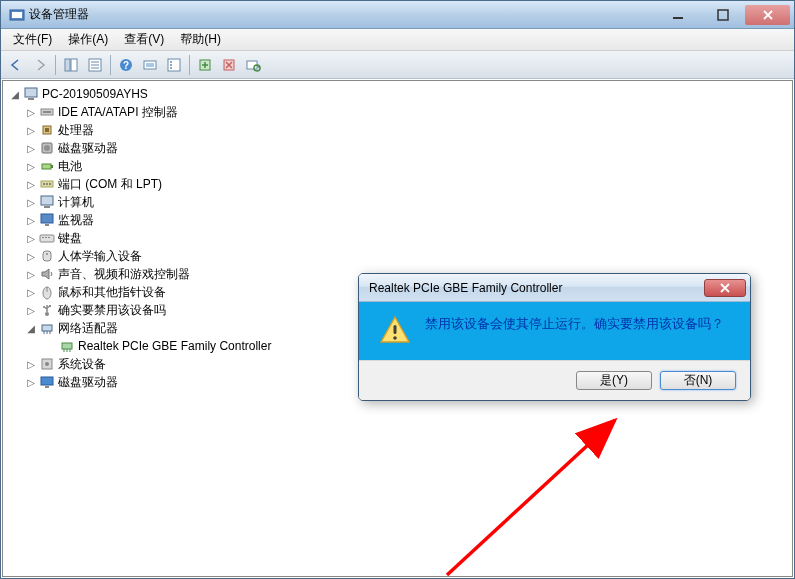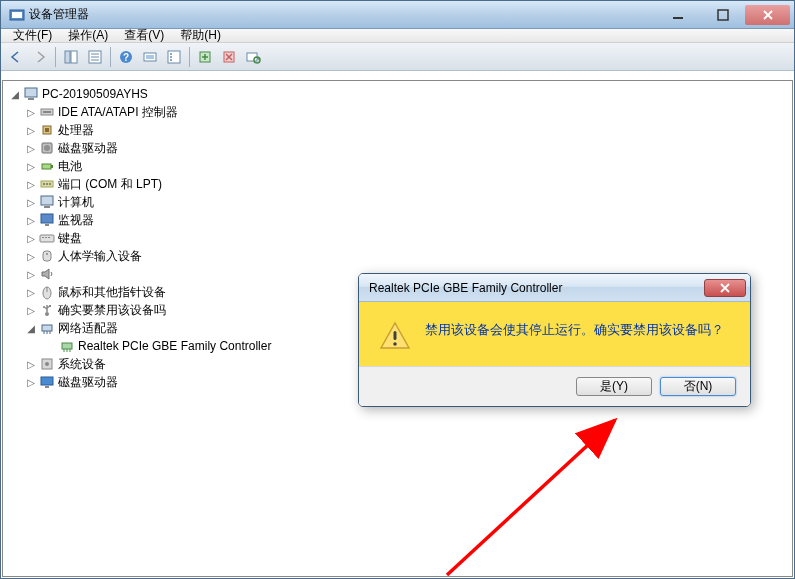--- a/index.html
+++ b/index.html
@@ -4,39 +4,39 @@
   <style>
     * { box-sizing: border-box; margin: 0; padding: 0; font-family: "Microsoft YaHei", "Segoe UI", Tahoma, sans-serif; }
     body { width: 795px; height: 579px; background: linear-gradient(to bottom, #a8c8e8 0%, #c8dcf0 100%); overflow: hidden; position: relative; }
     .window { position: absolute; top: 0; left: 0; right: 0; bottom: 0; border: 1px solid #4a6b8a; background: #fff; }
     .titlebar { height: 28px; background: linear-gradient(to bottom, #d8e8f8 0%, #b8d0e8 50%, #a0c0e0 100%); display: flex; align-items: center; padding: 0 4px 0 8px; border-bottom: 1px solid #7a9ab8; }
     .titlebar-icon { width: 16px; height: 16px; margin-right: 4px; display: inline-flex; align-items: center; justify-content: center; }
     .titlebar-title { font-size: 12px; color: #000; flex: 1; }
     .titlebar-btns { display: flex; gap: 0; }
     .titlebar-btn { width: 45px; height: 20px; display: flex; align-items: center; justify-content: center; font-size: 13px; color: #3a3a3a; cursor: pointer; border-radius: 2px; }
     .titlebar-btn.close { background: linear-gradient(to bottom, #e8a0a0, #d07070); color: #fff; }
-    .menubar { height: 14px; background: linear-gradient(to bottom, #f8f8f8, #e8e8e8); display: flex; align-items: center; padding: 2px 4px; border-bottom: 1px solid #d0d0d0; font-size: 12px; }
+    .menubar { height: 22px; background: linear-gradient(to bottom, #f8f8f8, #e8e8e8); display: flex; align-items: center; padding: 2px 4px; border-bottom: 1px solid #d0d0d0; font-size: 12px; }
     .menu-item { padding: 2px 8px; cursor: pointer; }
     .toolbar { height: 28px; background: linear-gradient(to bottom, #f0f4f8, #d8e0e8); display: flex; align-items: center; padding: 0 4px; border-bottom: 1px solid #b0c0d0; gap: 2px; }
     .toolbar-btn { width: 22px; height: 22px; display: flex; align-items: center; justify-content: center; cursor: pointer; border-radius: 2px; }
     .toolbar-sep { width: 1px; height: 20px; background: #a0b0c0; margin: 0 2px; }
     .content { position: absolute; top: 79px; left: 1px; right: 1px; bottom: 1px; background: #fff; border: 1px solid #888; overflow: auto; }
     .tree { font-size: 12px; padding: 4px 2px; user-select: none; }
     .tree-node { display: flex; align-items: center; height: 18px; white-space: nowrap; padding-left: 4px; }
     .tree-expand { width: 12px; height: 12px; display: inline-flex; align-items: center; justify-content: center; font-size: 10px; color: #666; cursor: pointer; margin-right: 2px; }
     .tree-icon { width: 16px; height: 16px; display: inline-flex; align-items: center; justify-content: center; margin-right: 3px; font-size: 12px; }
     .tree-label { cursor: default; }
     .indent-1 { padding-left: 20px; }
     .indent-2 { padding-left: 40px; }
 
     .dialog { position: absolute; top: 273px; left: 358px; width: 393px; border: 1px solid #3a5a7a; background: #fff; box-shadow: 3px 3px 12px rgba(0,0,0,0.3); border-radius: 5px; overflow: hidden; }
     .dialog-titlebar { height: 28px; background: linear-gradient(to bottom, #f0f6fc 0%, #d8e6f4 45%, #c4d8ec 50%, #d0e0f0 100%); display: flex; align-items: center; padding: 0 4px 0 10px; border-bottom: 1px solid #a0b8d0; }
     .dialog-title { font-size: 12px; color: #000; flex: 1; }
     .dialog-close { width: 42px; height: 18px; background: linear-gradient(to bottom, #e89090, #c85050); border: 1px solid #904040; border-radius: 3px; display: flex; align-items: center; justify-content: center; color: #fff; font-size: 11px; cursor: pointer; font-weight: bold; }
-    .dialog-body { padding: 18px 20px 14px 20px; display: flex; gap: 14px; background: #fde047; }
+    .dialog-body { padding: 12px 20px 14px 20px; display: flex; gap: 14px; background: #0ea5e9; }
     .dialog-icon { width: 32px; height: 32px; flex-shrink: 0; }
     .dialog-text { font-size: 13px; color: #0033aa; line-height: 1.5; }
     .dialog-footer { background: #f0f0f0; border-top: 1px solid #d8d8d8; padding: 10px 14px; display: flex; justify-content: flex-end; gap: 8px; }
     .dialog-btn { min-width: 76px; height: 19px; font-size: 12px; background: linear-gradient(to bottom, #f8f8f8, #e0e0e0); border: 1px solid #888; border-radius: 3px; cursor: pointer; display: flex; align-items: center; justify-content: center; }
     .dialog-btn.default { border: 1px solid #4a8ad0; box-shadow: 0 0 2px #6aaaf0; text-align: right; }
 
     .arrow-annotation { position: absolute; pointer-events: none; }
 
     svg { display: block; }
   </style>
@@ -255,20 +255,21 @@
             <span class="tree-label">人体学输入设备</span>
           </div>
           <div class="tree-node indent-1">
             <span class="tree-expand">▷</span>
             <span class="tree-icon">
               <svg width="16" height="16">
                 <path d="M3 6 L6 6 L10 3 L10 13 L6 10 L3 10 Z" fill="#b0b0b0" stroke="#707070"></path>
                 <path d="M12 6 Q14 8 12 10" fill="none" stroke="#707070"></path>
               </svg>
             </span>
+            <span class="tree-label">声音、视频和游戏控制器</span>
           </div>
           <div class="tree-node indent-1">
             <span class="tree-expand">▷</span>
             <span class="tree-icon">
               <svg width="16" height="16">
                 <ellipse cx="8" cy="9" rx="4" ry="6" fill="#e0e0e0" stroke="#888"></ellipse>
                 <line x1="8" y1="3" x2="8" y2="8" stroke="#888"></line>
               </svg>
             </span>
             <span class="tree-label">鼠标和其他指针设备</span>

